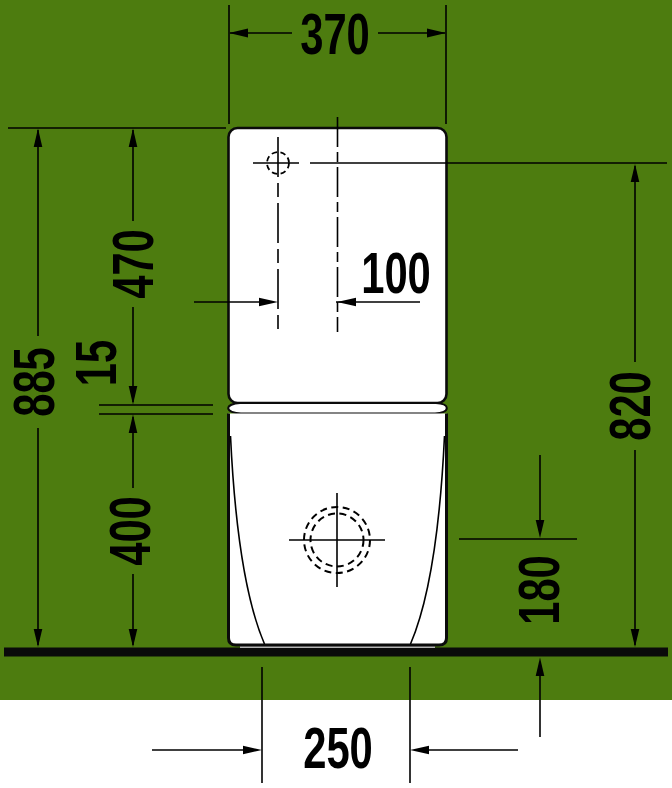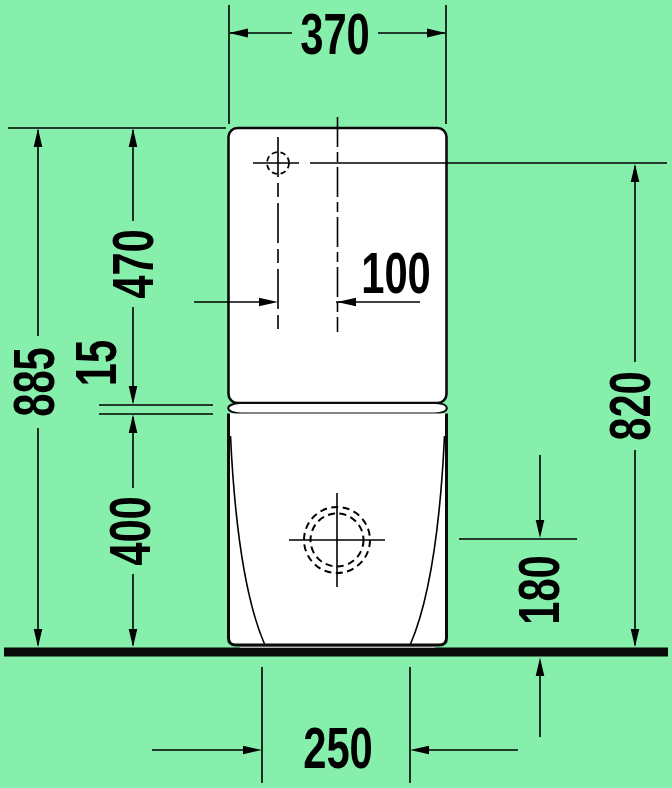--- a/index.html
+++ b/index.html
@@ -1,17 +1,17 @@
 <!DOCTYPE html>
 <html><head>
 <meta charset="utf-8">
 <style>
   html,body{margin:0;padding:0;background:#ffffff;}
   body{width:672px;height:788px;overflow:hidden;}
-  #stage{position:relative;width:672px;height:788px;background:#86efac;}
+  #stage{position:relative;width:672px;height:700px;background:#4d7c0f;}
   svg{display:block;}
   .dimtext{
     font-family:"Liberation Sans","DejaVu Sans",sans-serif;
     font-weight:bold;
     font-size:58px;
     fill:#000;
   }
   .thin{stroke:#000;stroke-width:1.6;fill:none;}
   .outline{stroke:#0b0b0b;fill:#ffffff;}
   .arrow{fill:#000;stroke:none;}

